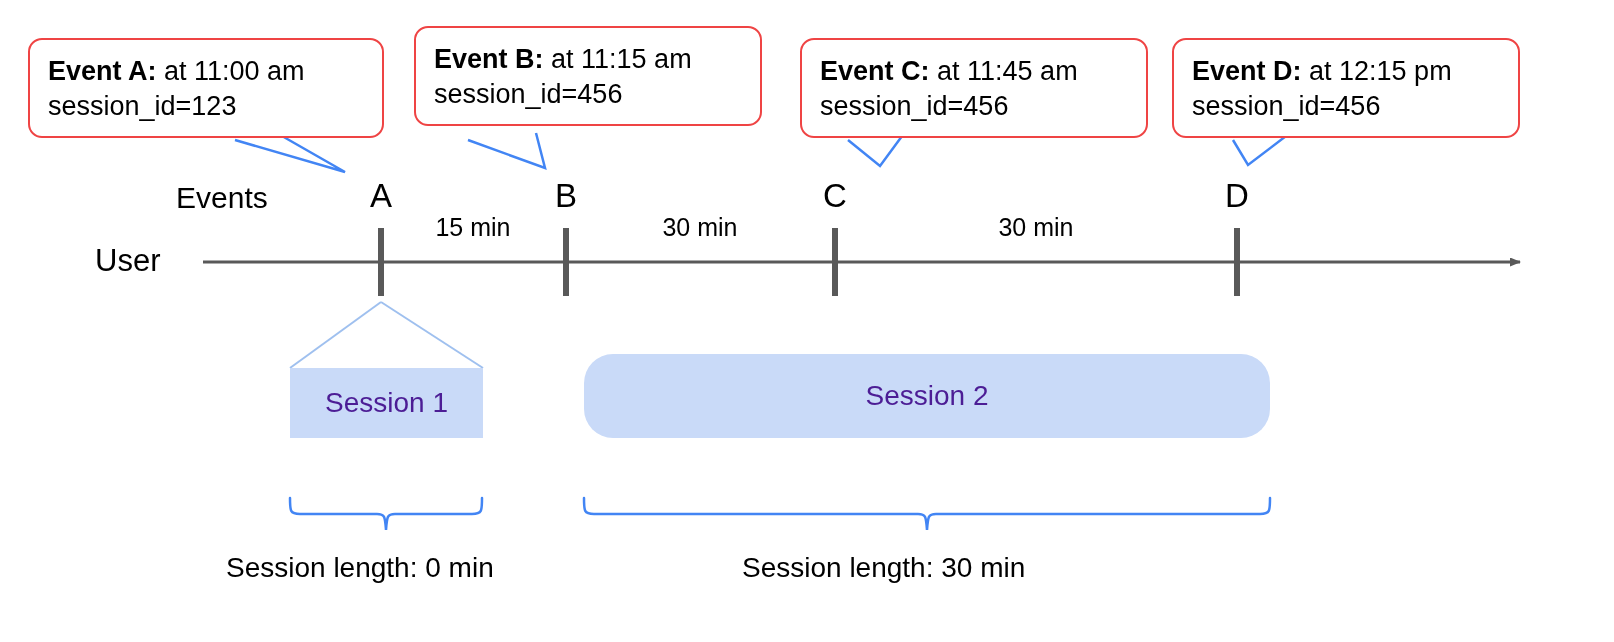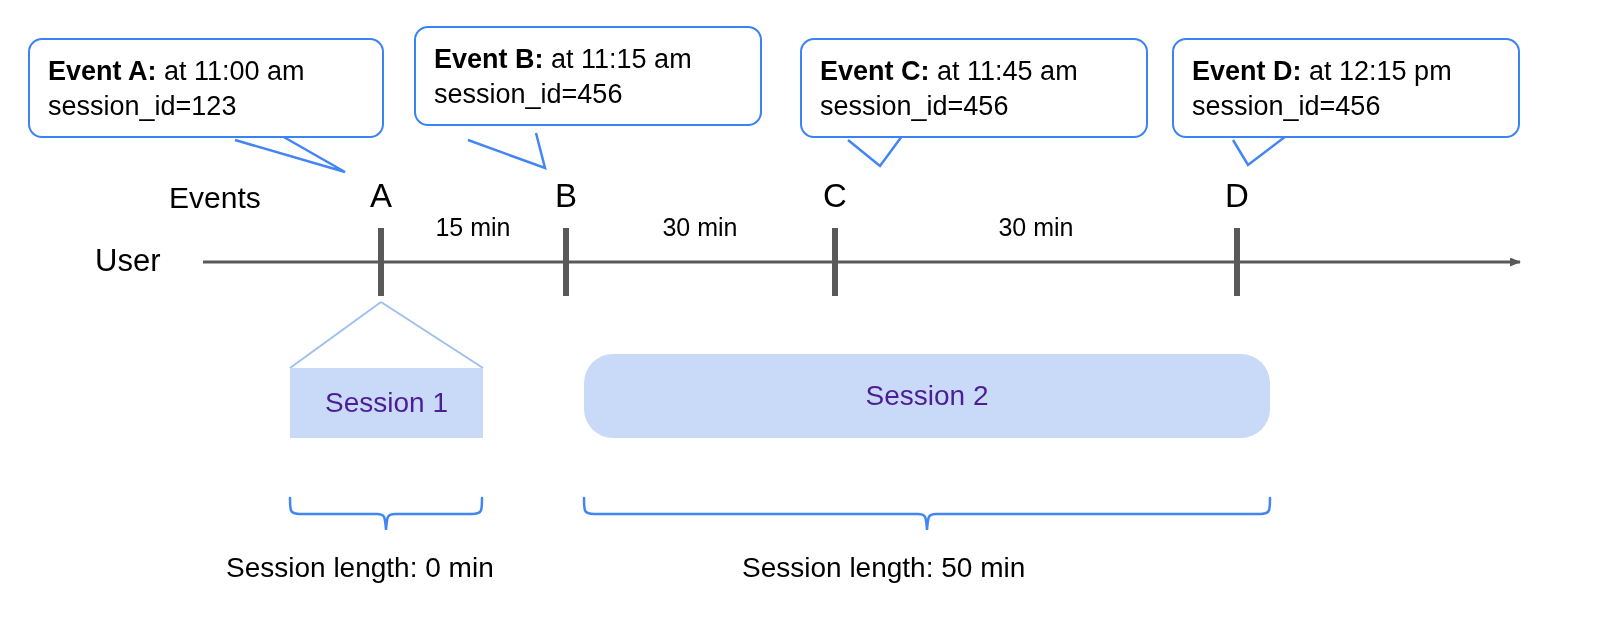--- a/index.html
+++ b/index.html
@@ -24,21 +24,21 @@
     top: 0;
     width: 1614px;
     height: 642px;
     pointer-events: none;
   }
 
   
   .callout {
     position: absolute;
     box-sizing: border-box;
-    border: 2px solid #3b82f6;
+    border: 2px solid #ef4444;
     border-radius: 14px;
     background: #ffffff;
     padding: 14px 18px 12px 18px;
     line-height: 1.30;
     font-size: 27px;
     color: #000000;
     white-space: nowrap;
   }
   .callout .line1 { display: block; }
   .callout .line2 { display: block; }
@@ -164,21 +164,21 @@
   <div class="callout" style="left:800px; top:38px; width:348px;">
     <span class="line1"><span class="ev-name">Event C:</span><span> at 11:45 am</span></span>
     <span class="line2">session_id=456</span>
   </div>
 
   <div class="callout" style="left:1172px; top:38px; width:348px;">
     <span class="line1"><span class="ev-name">Event D:</span><span> at 12:15 pm</span></span>
     <span class="line2">session_id=456</span>
   </div>
 
-  <div class="events-label" style="left:169px; top:181px;">Events</div>
+  <div class="events-label" style="left:176px; top:181px;">Events</div>
 
   <div class="axis-row-label" style="left:95px; top:243px;">User</div>
 
   <div class="marker-letter" style="left:351px; top:177px;">A</div>
   <div class="marker-letter" style="left:536px; top:177px;">B</div>
   <div class="marker-letter" style="left:805px; top:177px;">C</div>
   <div class="marker-letter" style="left:1207px; top:177px;">D</div>
 
   <div class="gap-label" style="left:413px; top:213px; width:120px;">15 min</div>
   <div class="gap-label" style="left:640px; top:213px; width:120px;">30 min</div>
@@ -187,15 +187,15 @@
   <div class="session-bar" style="left:290px; top:368px; width:193px; height:70px;">
     <span>Session 1</span>
   </div>
 
   <div class="session-bar" style="left:584px; top:354px; width:686px; height:84px;border-radius:29px;">
     <span>Session 2</span>
   </div>
 
   <div class="session-length" style="left:226px; top:552px; width:320px;">Session length: 0 min</div>
 
-  <div class="session-length" style="left:742px; top:552px; width:370px;">Session length: 50 min</div>
+  <div class="session-length" style="left:742px; top:552px; width:370px;">Session length: 30 min</div>
 
 </div>
 
 </body></html>

